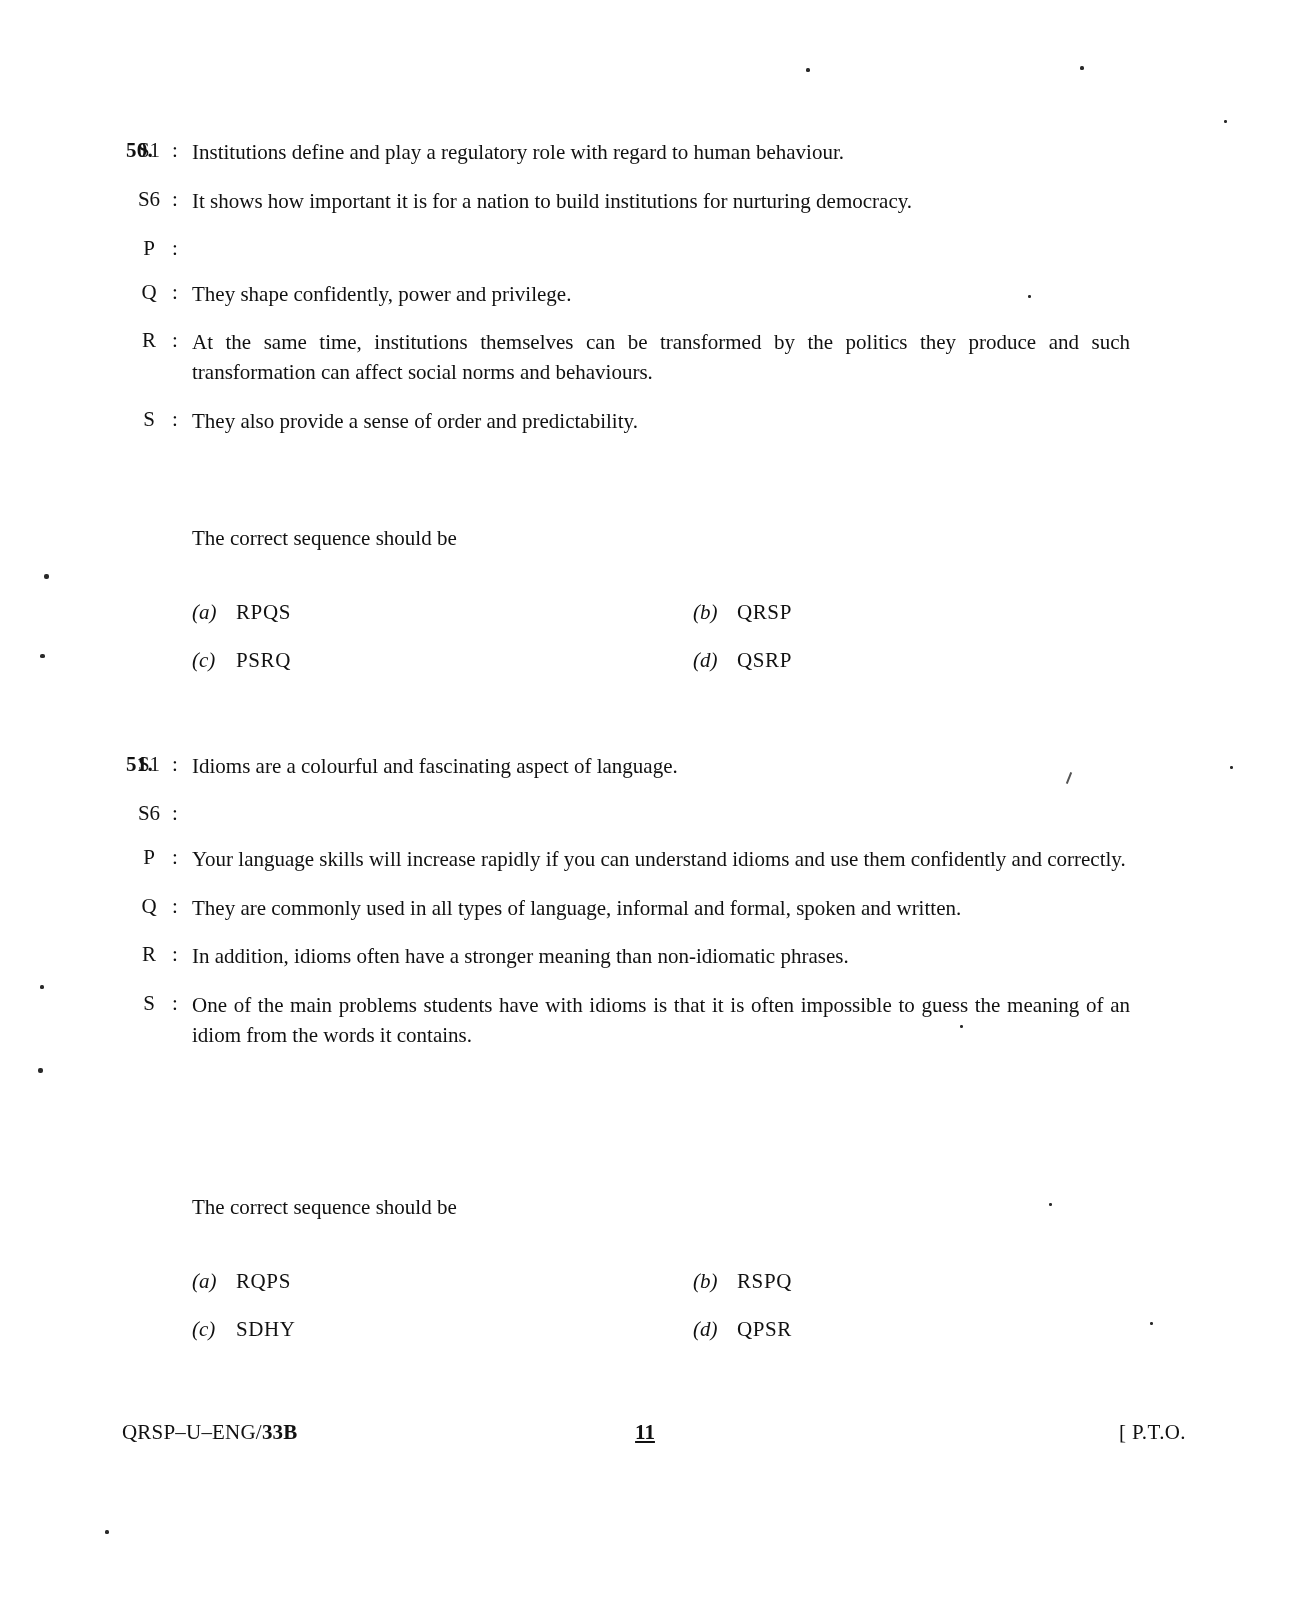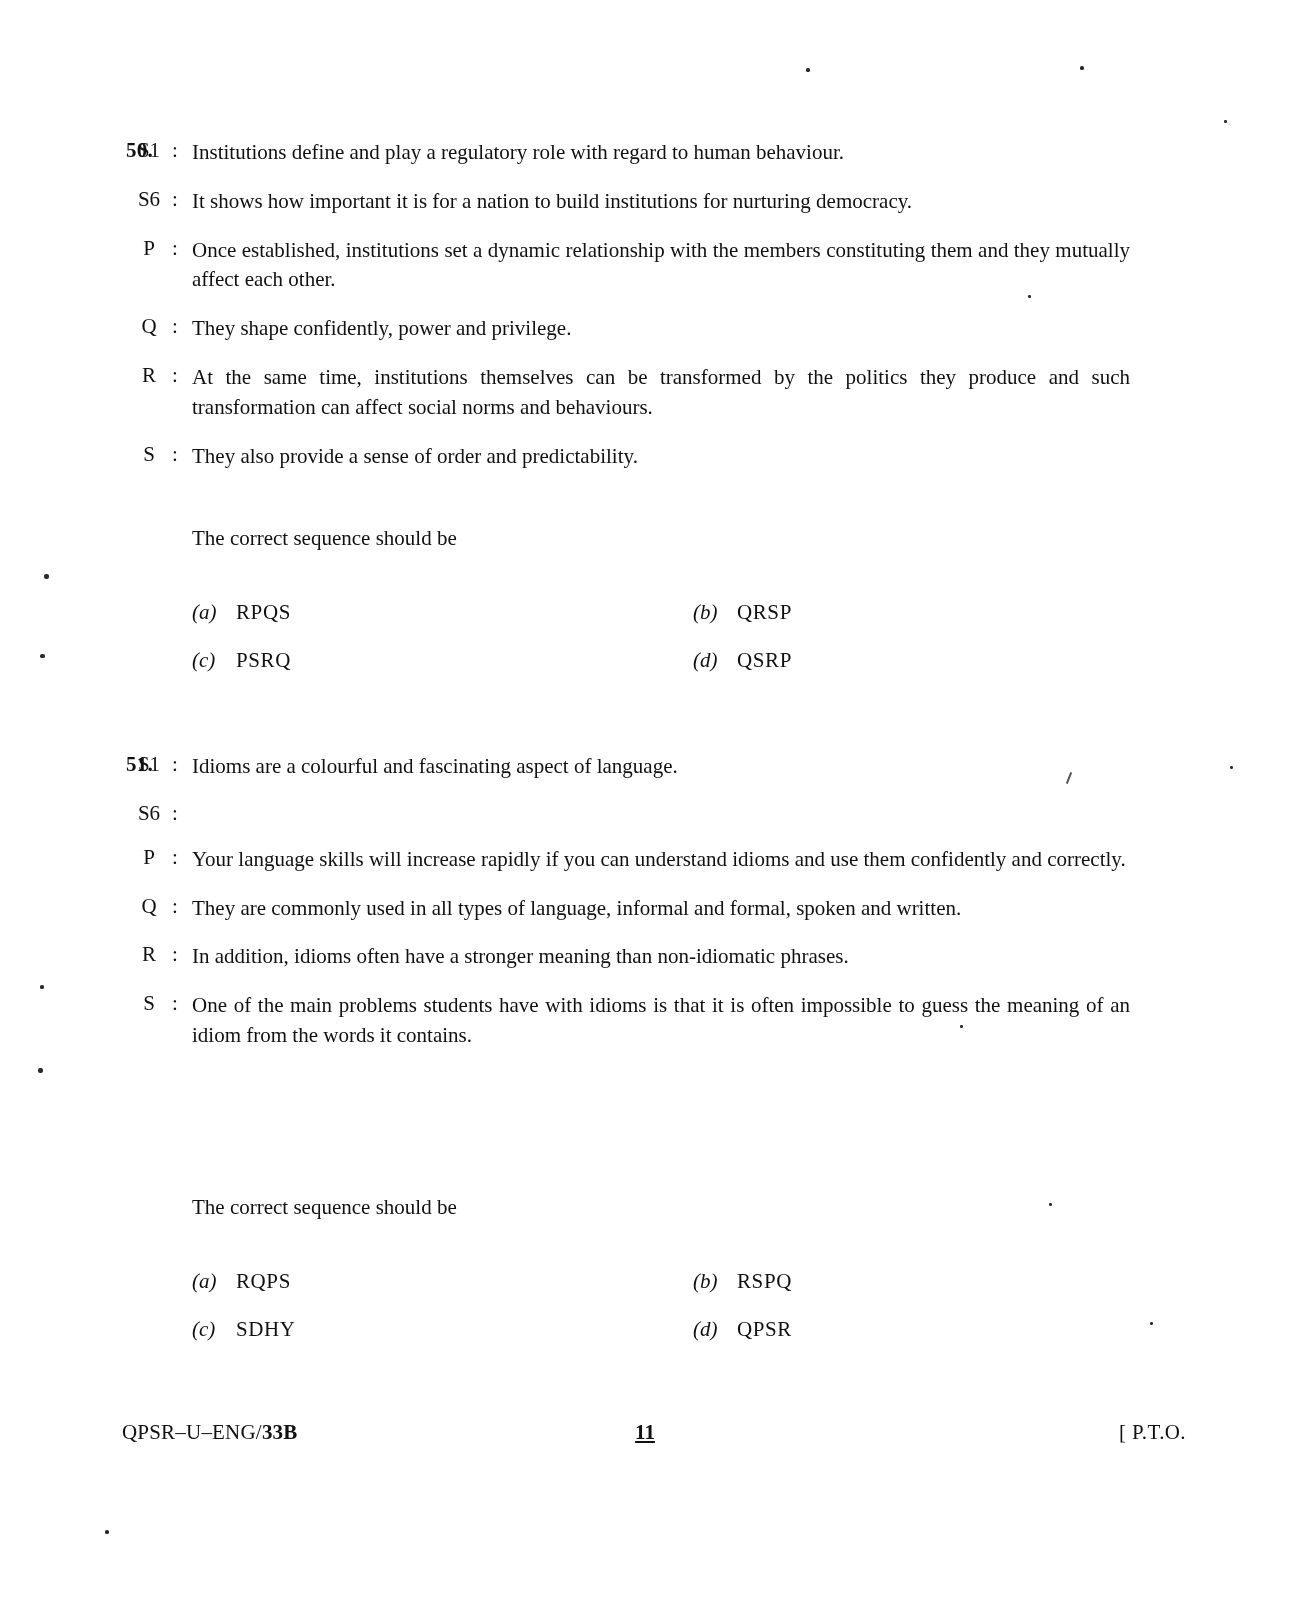--- a/index.html
+++ b/index.html
@@ -187,21 +187,20 @@
       <div class="qnum blank"></div>
       <div class="tag">S6</div>
       <div class="colon">:</div>
       <div class="stmt nojust">It shows how important it is for a nation to build institutions for nurturing democracy.</div>
     </div>
 
     <div class="qrow">
       <div class="qnum blank"></div>
       <div class="tag">P</div>
       <div class="colon">:</div>
-      <div class="stmt">Once established, institutions set a dynamic relationship with the members constituting them and they mutually affect each other.</div>
     </div>
 
     <div class="qrow">
       <div class="qnum blank"></div>
       <div class="tag">Q</div>
       <div class="colon">:</div>
       <div class="stmt nojust">They shape confidently, power and privilege.</div>
     </div>
 
     <div class="qrow">
@@ -307,18 +306,18 @@
         </div>
         <div class="opt right">
           <span class="optlabel">(d)</span>
           <span class="optvalue">QPSR</span>
         </div>
       </div>
     </div>
   </div>
 
   <div class="footer">
-    <div class="footer-code"><span class="plain">QPSR–U–ENG/</span><span>33B</span></div>
+    <div class="footer-code"><span class="plain">QRSP–U–ENG/</span><span>33B</span></div>
     <div class="footer-page">11</div>
     <div class="footer-pto">[ P.T.O.</div>
   </div>
 
 </div>
 
 </body></html>

